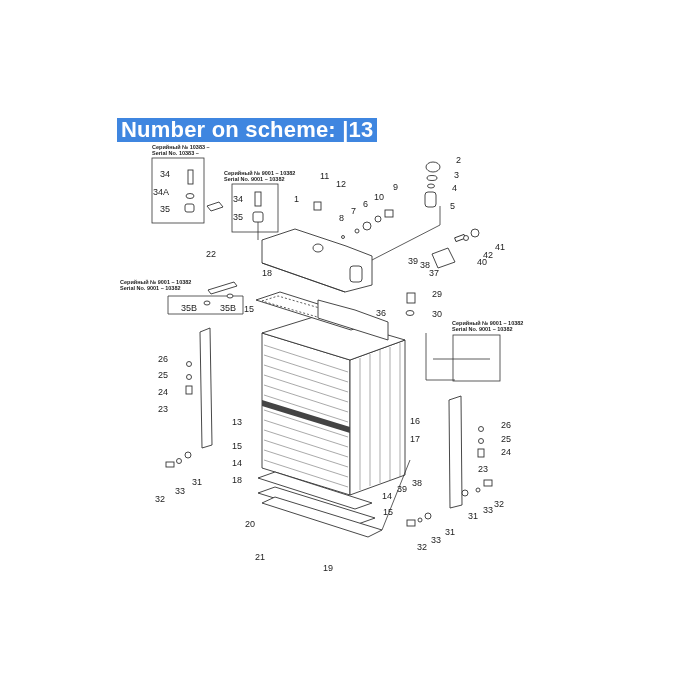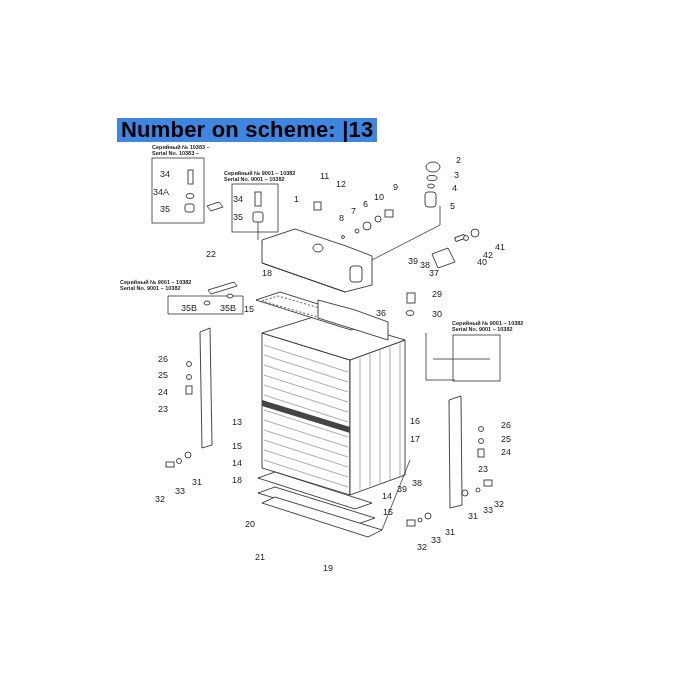--- a/index.html
+++ b/index.html
@@ -1,19 +1,19 @@
 <!DOCTYPE html>
 <html><head>
 <meta charset="utf-8">
 <style>
   html, body { margin:0; padding:0; background:#ffffff; }
   body { width:700px; height:700px; position:relative; overflow:hidden; font-family:"Liberation Sans", sans-serif; }
   #banner {
     position:absolute; left:117px; top:118px; height:24px;
-    background:#3f86e0; color:#000000; font-weight:bold; font-size:22px; line-height:24px;
+    background:#3f86e0; color:#ffffff; font-weight:bold; font-size:22px; line-height:24px;
     padding:0 4px; letter-spacing:0.2px; font-family:"Liberation Sans", sans-serif;
   }
   svg { position:absolute; left:0; top:0; }
   .lbl { font-family:"Liberation Sans", sans-serif; font-size:9px; fill:#222; }
   .cap { font-family:"Liberation Sans", sans-serif; font-size:5.5px; font-weight:bold; fill:#222; }
   .ln { stroke:#333; stroke-width:0.8; fill:none; }
   .part { stroke:#333; stroke-width:0.9; fill:#fff; }
   .hatch { stroke:#555; stroke-width:0.5; }
 </style>
 </head>

